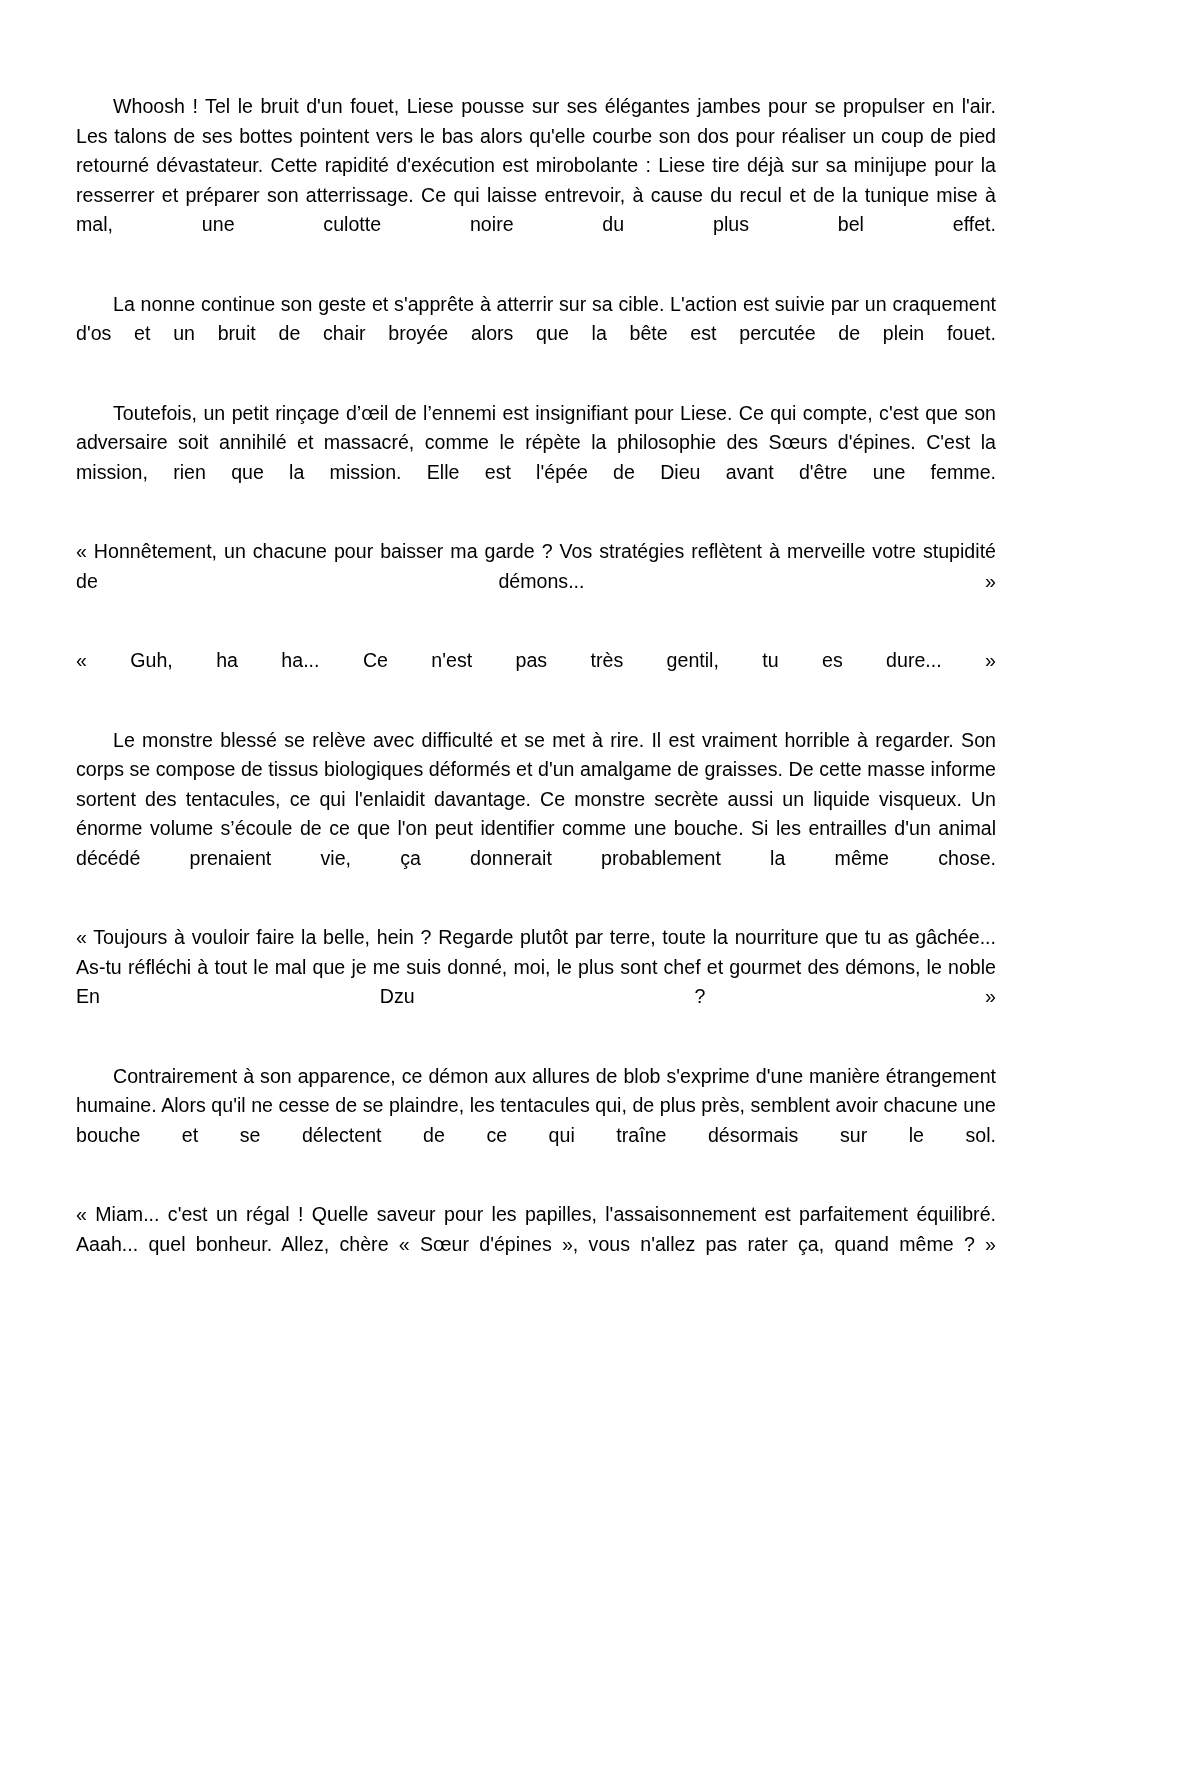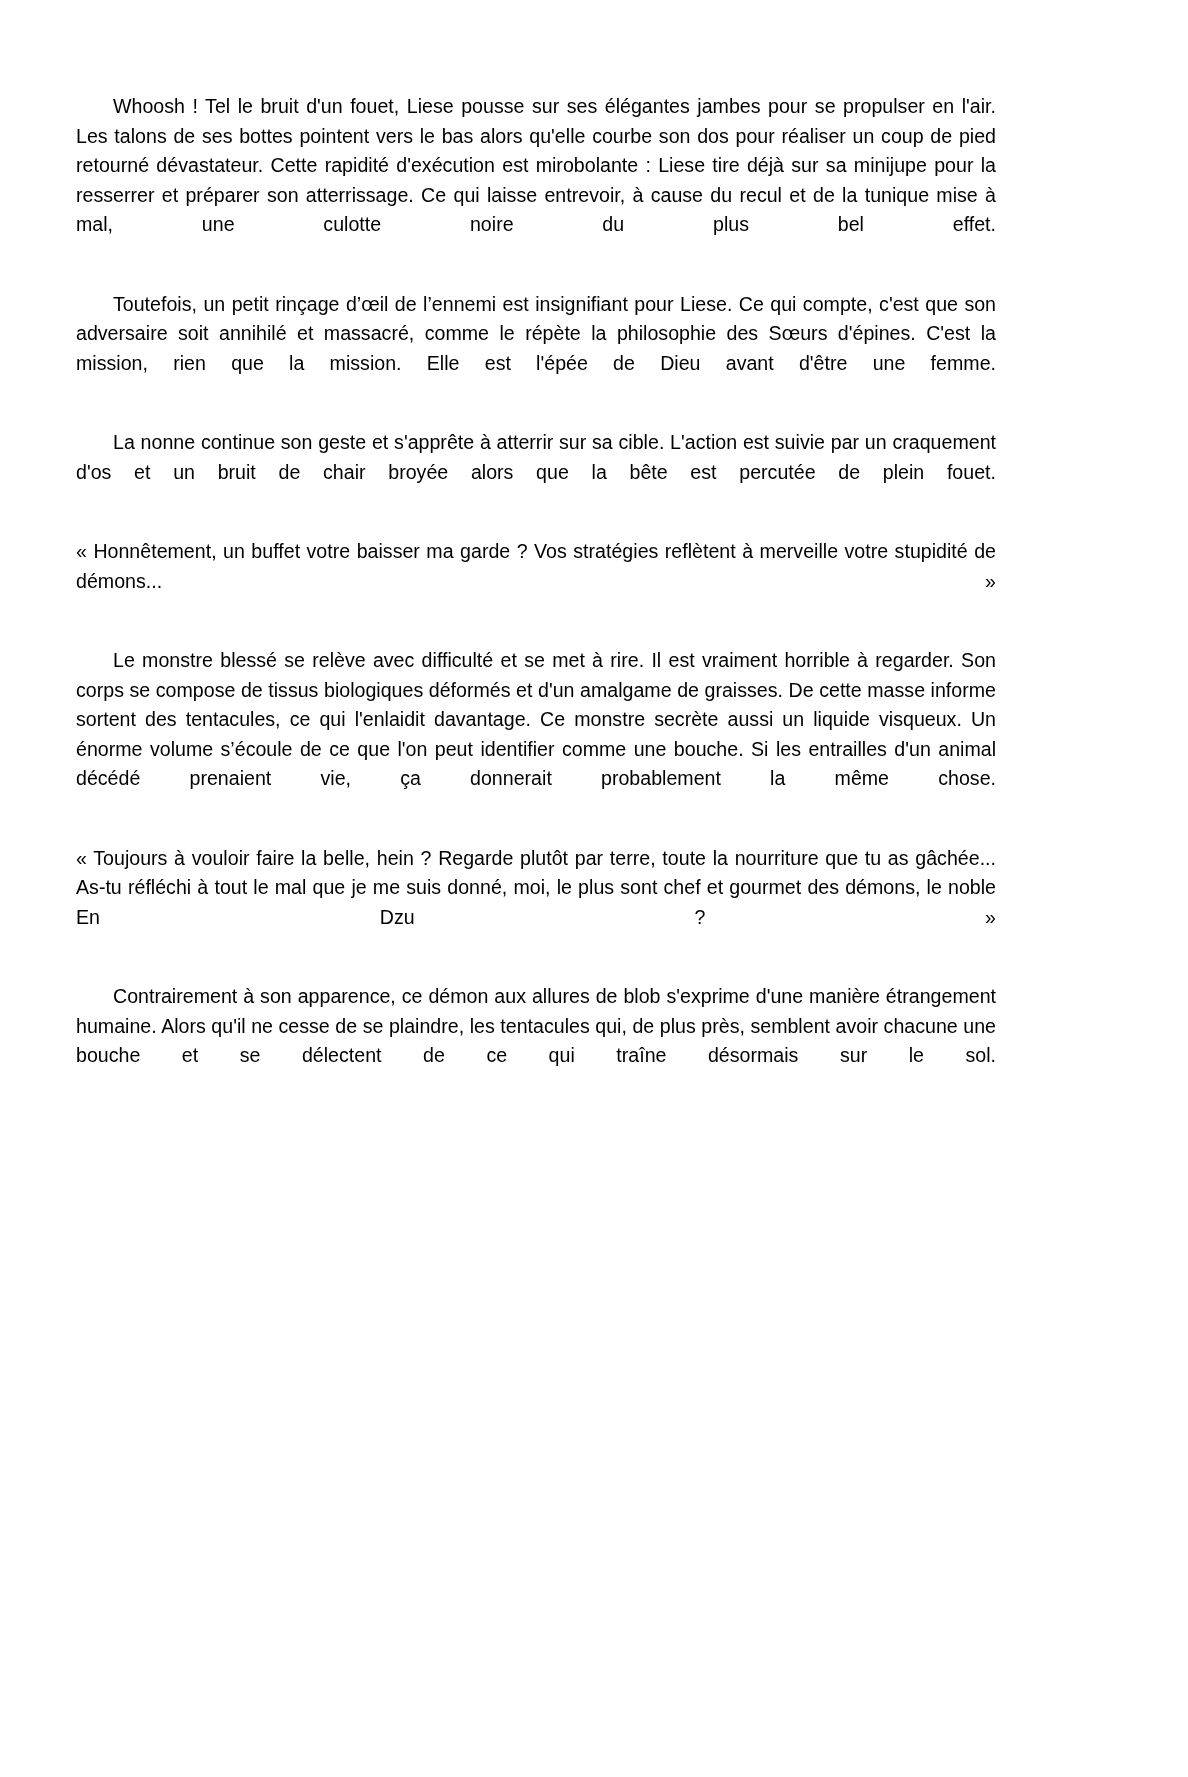--- a/index.html
+++ b/index.html
@@ -51,30 +51,32 @@
 </style>
 </head>
 <body>
 
 <div class="page">
   <div class="doc-body">
 
     <p class="para indent">Whoosh ! Tel le bruit d'un fouet, Liese pousse sur ses élégantes jambes pour se propulser en l'air. Les talons de ses bottes pointent vers le bas alors qu'elle courbe son dos pour réaliser un coup de pied retourné dévastateur. Cette rapidité d'exécution est mirobolante : Liese tire déjà sur sa minijupe pour la resserrer et préparer son atterrissage. Ce qui laisse entrevoir, à cause du recul et de la tunique mise à mal, une culotte noire du plus bel effet.</p>
 
 
+    <p class="para indent">La nonne continue son geste et s'apprête à atterrir sur sa cible. L'action est suivie par un craquement d'os et un bruit de chair broyée alors que la bête est percutée de plein fouet.</p>
+
     <p class="para indent">Toutefois, un petit rinçage d’œil de l’ennemi est insignifiant pour Liese. Ce qui compte, c'est que son adversaire soit annihilé et massacré, comme le répète la philosophie des Sœurs d'épines. C'est la mission, rien que la mission. Elle est l'épée de Dieu avant d'être une femme.</p>
-
-    <p class="para indent">La nonne continue son geste et s'apprête à atterrir sur sa cible. L'action est suivie par un craquement d'os et un bruit de chair broyée alors que la bête est percutée de plein fouet.</p>
 
 
 
-    <p class="para noindent">« Honnêtement, un buffet votre baisser ma garde ? Vos stratégies reflètent à merveille votre stupidité de démons... »</p>
+    <p class="para noindent">« Honnêtement, un chacune pour baisser ma garde ? Vos stratégies reflètent à merveille votre stupidité de démons... »</p>
 
+    <p class="para noindent">« Guh, ha ha... Ce n'est pas très gentil, tu es dure... »</p>
 
     <p class="para indent">Le monstre blessé se relève avec difficulté et se met à rire. Il est vraiment horrible à regarder. Son corps se compose de tissus biologiques déformés et d'un amalgame de graisses. De cette masse informe sortent des tentacules, ce qui l'enlaidit davantage. Ce monstre secrète aussi un liquide visqueux. Un énorme volume s’écoule de ce que l'on peut identifier comme une bouche. Si les entrailles d'un animal décédé prenaient vie, ça donnerait probablement la même chose.</p>
 
     <p class="para noindent">« Toujours à vouloir faire la belle, hein ? Regarde plutôt par terre, toute la nourriture que tu as gâchée... As-tu réfléchi à tout le mal que je me suis donné, moi, le plus sont chef et gourmet des démons, le noble En Dzu ? »</p>
 
     <p class="para indent">Contrairement à son apparence, ce démon aux allures de blob s'exprime d'une manière étrangement humaine. Alors qu'il ne cesse de se plaindre, les tentacules qui, de plus près, semblent avoir chacune une bouche et se délectent de ce qui traîne désormais sur le sol.</p>
 
+    <p class="para noindent">« Miam... c'est un régal ! Quelle saveur pour les papilles, l'assaisonnement est parfaitement équilibré. Aaah... quel bonheur. Allez, chère « Sœur d'épines », vous n'allez pas rater ça, quand même ? »</p>
 
   </div>
 </div>
 
 </body></html>

